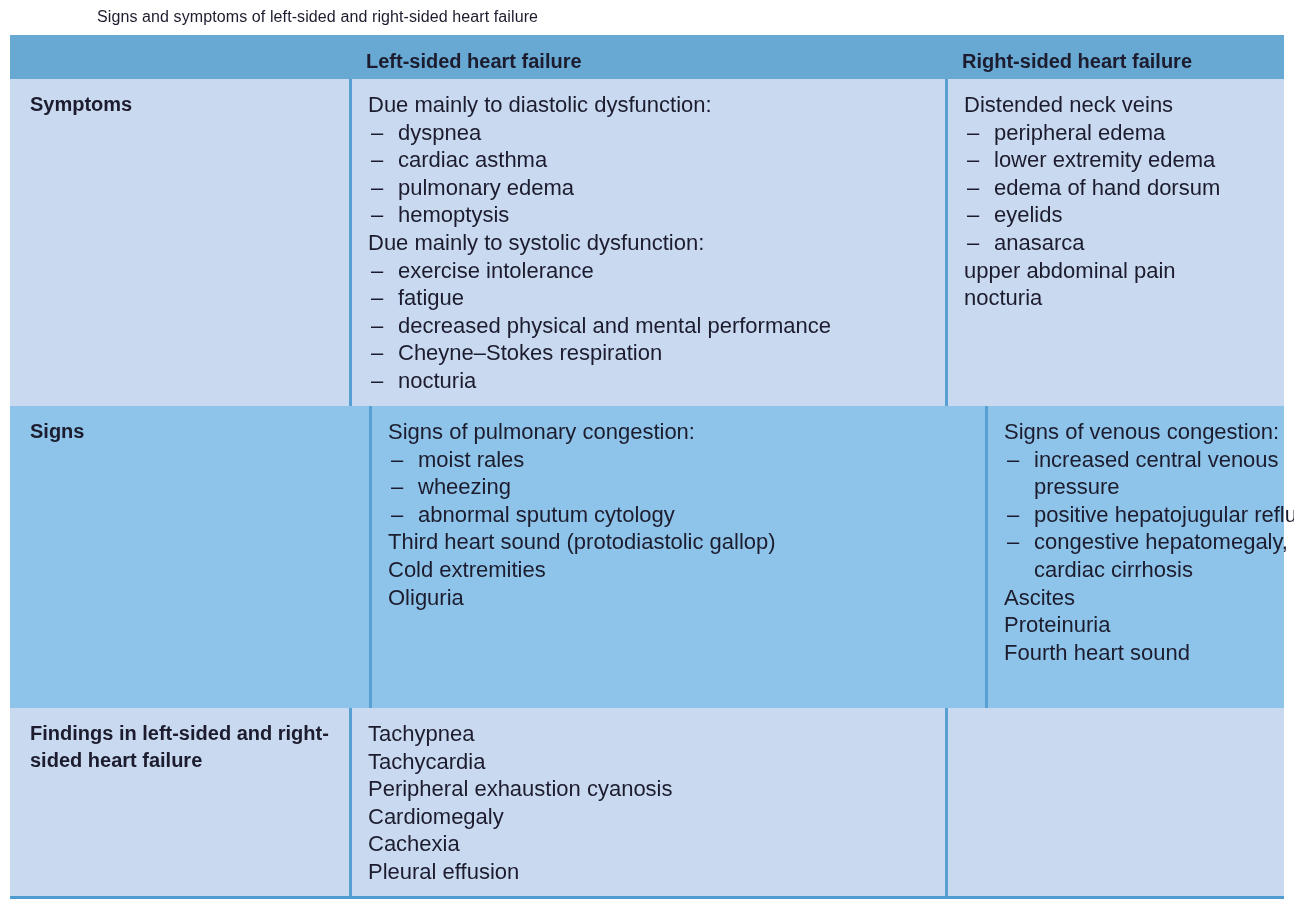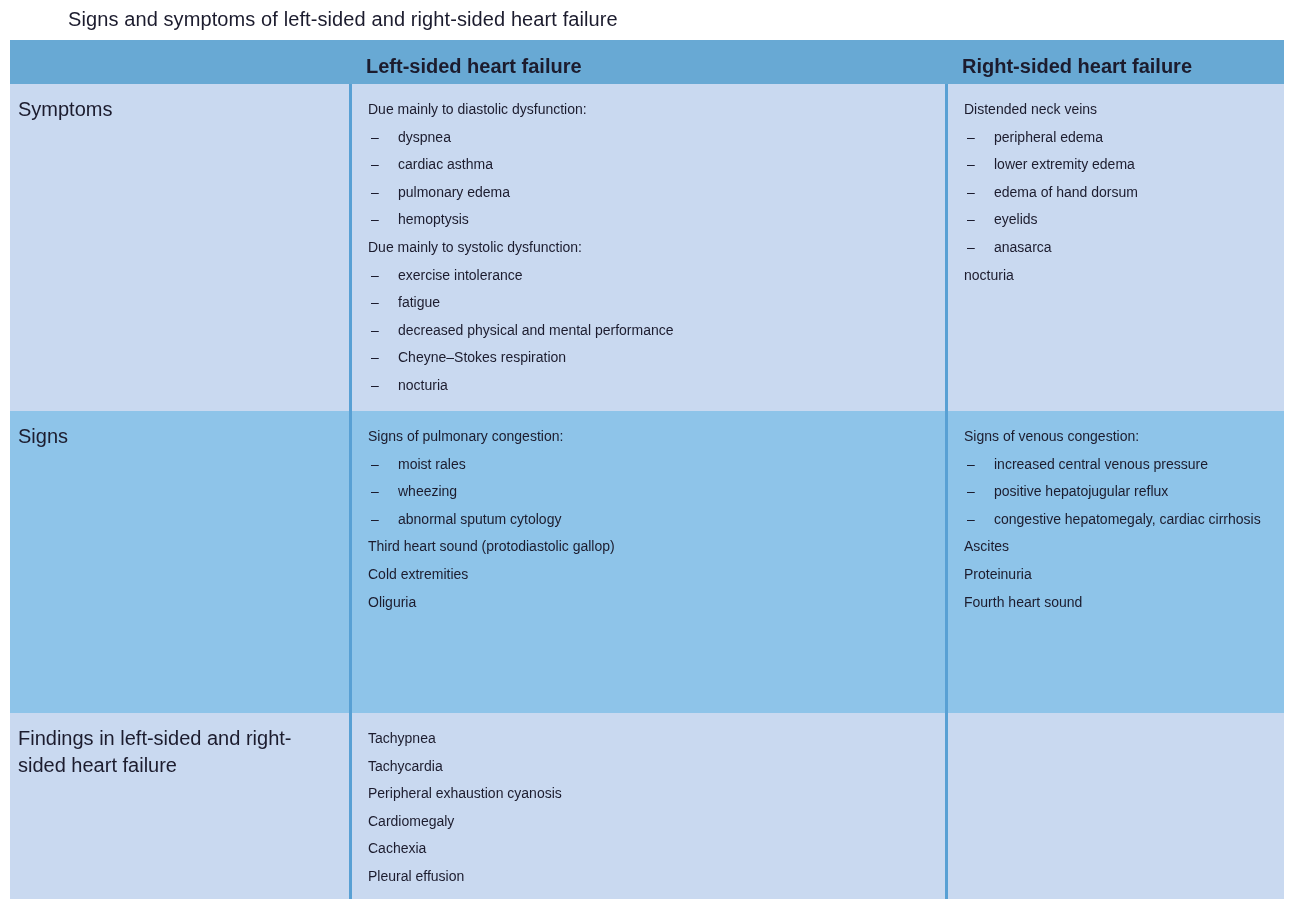--- a/index.html
+++ b/index.html
@@ -13,48 +13,48 @@
   }
   * { margin: 0; padding: 0; box-sizing: border-box; }
   html, body {
     width: 1294px; height: 899px;
     background: var(--page-bg);
     font-family: "Liberation Sans", "DejaVu Sans", sans-serif;
     color: var(--text);
     overflow: hidden;
   }
   .title {
-    margin: 8px 0 9px 68px;
-    font-size: 20px;
+    margin: 8px 0 9px 97px;
+    font-size: 16px;
     letter-spacing: 0.1px;
   }
   .table {
     margin-left: 10px;
     width: 1274px;
     border-bottom: 4px solid var(--border-bottom);
   }
   .grid-row {
     display: grid;
     grid-template-columns: 339px 596px 339px;
   }
   .header-row { background: var(--header-bg); min-height: 37px; }
   .header-cell {
     font-weight: bold;
     font-size: 20px;
     padding: 15px 10px 6px 17px;
   }
   .row.light  { background: var(--light-row); }
-  .row.medium { background: var(--medium-row); }
+  .row.medium { background: var(--medium-row); gap: 20px; }
   .row-symptoms { min-height: 327px; }
   .row-signs    { min-height: 302px; }
   .row-findings { min-height: 172px; }
-  .cell { padding: 12px 12px 10px 16px; font-size: 14px; line-height: 27.6px; }
+  .cell { padding: 12px 12px 10px 16px; font-size: 22px; line-height: 27.6px; }
   .label-cell {
-    font-weight: normal;
-    padding-left: 8px;
+    font-weight: bold;
+    padding-left: 20px;
     font-size: 20px;
     line-height: 27px;
   }
   .content-cell { border-left: 3px solid var(--divider); }
   .line { min-height: 27.6px; }
   .line.bullet { display: flex; }
   .dash {
     flex: 0 0 30px;
     padding-left: 3px;
   }
@@ -130,20 +130,21 @@
               <span class="bullet-text">edema of hand dorsum</span>
             </div>
             <div class="line bullet">
               <span class="dash">–</span>
               <span class="bullet-text">eyelids</span>
             </div>
             <div class="line bullet">
               <span class="dash">–</span>
               <span class="bullet-text">anasarca</span>
             </div>
+            <div class="line">upper abdominal pain</div>
             <div class="line">nocturia</div>
           </div>
         </div>
         <div class="grid-row row medium row-signs">
           <div class="cell label-cell">Signs</div>
           <div class="cell content-cell">
             <div class="line">Signs of pulmonary congestion:</div>
             <div class="line bullet">
               <span class="dash">–</span>
               <span class="bullet-text">moist rales</span>

